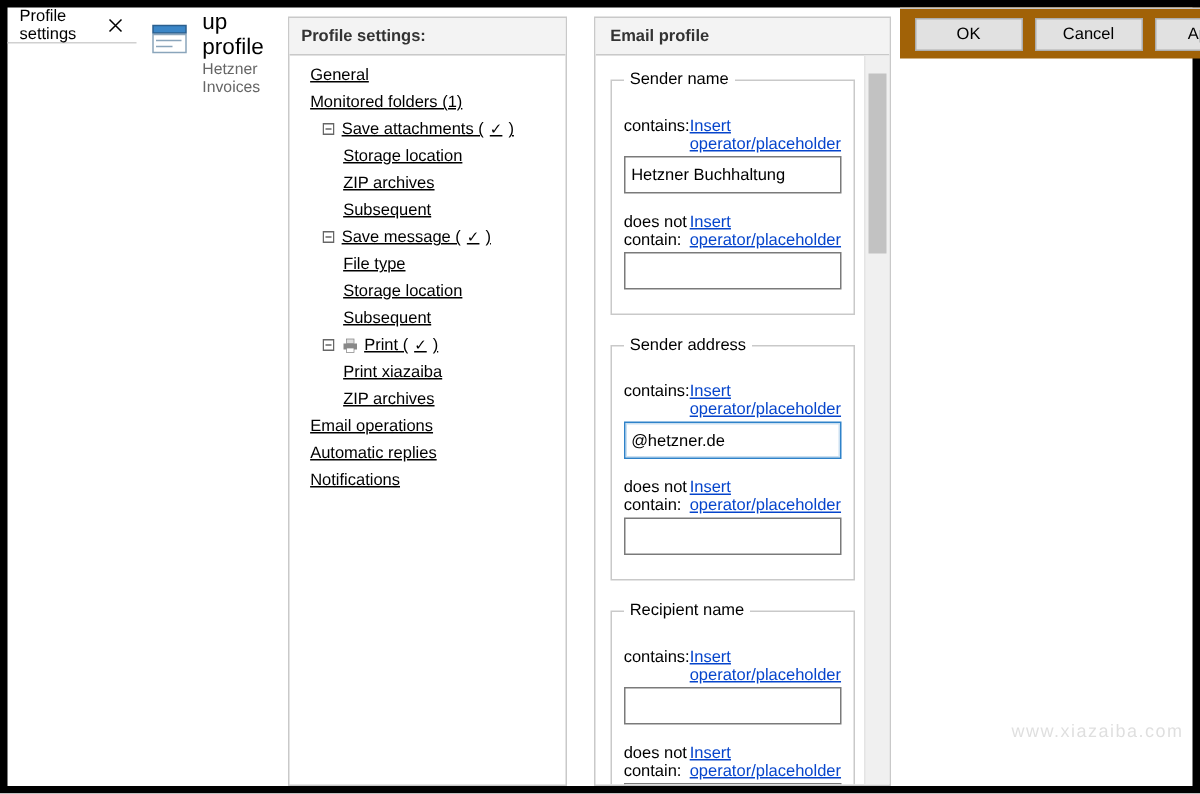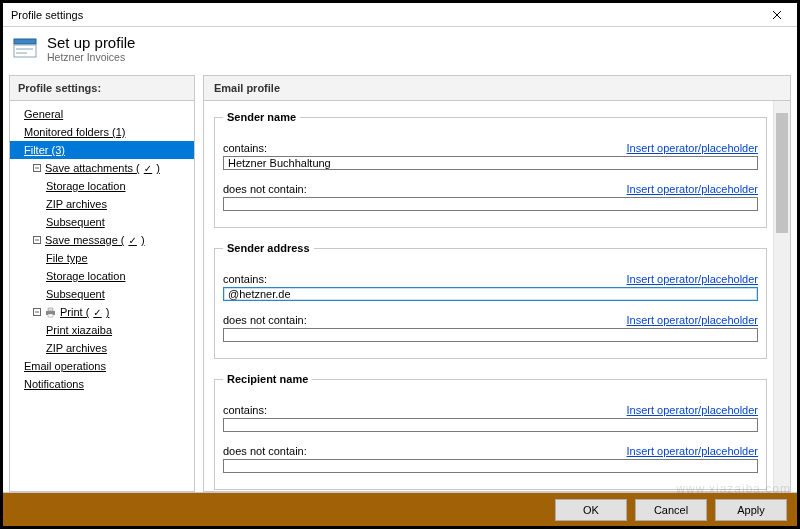--- a/index.html
+++ b/index.html
@@ -1,51 +1,51 @@
 <!DOCTYPE html>
 <html><head>
 <meta charset="utf-8">
 <style>
 * { box-sizing: border-box; }
 html, body { margin: 0; padding: 0; height: 100%; }
 body { font-family: "Segoe UI", Tahoma, sans-serif; font-size: 11px; color: #000; background: #fff; }
-.window { width: 800px; height: 529px; border: 3px solid #000000; display: flex; flex-direction: column; position: relative; }
+.window { width: 800px; height: 529px; border: 5px solid #000000; display: flex; flex-direction: row; position: relative; }
 .titlebar { height: 24px; display: flex; align-items: center; justify-content: space-between; padding: 0 0 0 8px; border-bottom: 1px solid #d0d0d0; }
 .titlebar .title { font-size: 11px; }
 .titlebar .close { width: 40px; height: 24px; display: flex; align-items: center; justify-content: center; cursor: default; }
 .header { height: 42px; display: flex; align-items: center; padding: 4px 10px; gap: 10px; }
 .header-icon { width: 24px; height: 24px; display: flex; align-items: center; justify-content: center; }
 .header-text .ht-main { font-size: 15px; }
 .header-text .ht-sub { font-size: 10.5px; color: #666; }
-.body-area { flex: 1; display: flex; padding: 6px 6px 0 6px; gap: 8px; min-height: 0; }
+.body-area { flex: 1; display: flex; padding: 6px 6px 0 6px; gap: 18px; min-height: 0; }
 .sidebar { width: 186px; border: 1px solid #c9c9c9; display: flex; flex-direction: column; min-height: 0; }
 .panel-head { background: #f3f3f3; border-bottom: 1px solid #c9c9c9; padding: 6px 8px; font-weight: 600; color: #333; }
 .tree { flex: 1; overflow-y: auto; padding: 4px 0; }
 .tree-item { padding: 3px 8px 3px 14px; white-space: nowrap; cursor: default; display: flex; align-items: center; gap: 4px; text-decoration: underline; }
 .tree-item.lvl1 { padding-left: 22px; }
 .tree-item.lvl2 { padding-left: 36px; }
 .tree-item.selected { background: #0078d7; color: #fff; }
 .tree-item .expander { width: 9px; height: 9px; display: inline-flex; align-items: center; justify-content: center; font-size: 8px; }
 .tree-item .tick { font-size: 10px; }
 .tree-item .mini-icon { width: 11px; height: 11px; display: inline-flex; align-items: center; justify-content: center; }
 .tree-item .mini-icon svg { display:block; }
 .main { flex: 1; border: 1px solid #c9c9c9; display: flex; min-height: 0; }
 .main-inner { flex: 1; overflow: hidden; display: flex; flex-direction: column; min-height: 0; }
 .main-head { background: #f3f3f3; border-bottom: 1px solid #c9c9c9; padding: 6px 10px; font-weight: 600; color: #333; }
 .scroll-host { flex: 1; display: flex; min-height: 0; }
 .fields { flex: 1; overflow-y: hidden; padding: 10px 6px 10px 10px; }
 .vscroll { width: 17px; background: #f0f0f0; border-left: 1px solid #e4e4e4; position: relative; }
 .vscroll .thumb { position: absolute; left: 2px; right: 2px; top: 12px; height: 120px; background: #c2c2c2; }
 fieldset.fs { border: 1px solid #c9c9c9; padding: 6px 8px 10px 8px; margin: 0 0 14px 0; }
-fieldset.fs legend { padding: 0 4px; font-weight: 700; }
+fieldset.fs legend { padding: 0 4px; font-weight: 400; }
 .rowhead { display: flex; align-items: baseline; justify-content: space-between; margin-top: 13px; }
 .rowhead .lbl { font-size: 11px; }
 .rowhead a { color: #0645cc; text-decoration: underline; font-size: 11px; }
 .fldwrap { margin: 2px 0 6px 0; }
-input.fld { width: 100%; height: 14px; border: 1px solid #7a7a7a; padding: 1px 4px; font: inherit; outline: none; }
+input.fld { width: 100%; height: 25px; border: 1px solid #7a7a7a; padding: 1px 4px; font: inherit; outline: none; }
 input.fld.focus { border-color: #2e82c9; box-shadow: 0 0 0 1px rgba(46,130,201,.25) inset; }
 .footer { height: 34px; border-top: 1px solid #c9c9c9; display: flex; align-items: center; justify-content: flex-end; padding: 0 10px; gap: 8px; background: #a16207; }
 button.btn { min-width: 72px; height: 22px; border: 1px solid #adadad; background: #e1e1e1; font: inherit; padding: 0 10px; }
 .watermark { position: absolute; right: 6px; bottom: 30px; font-size: 12px; color: rgba(80,80,80,.18); letter-spacing: 1px; pointer-events: none; }
 </style>
 </head>
 <body>
 
 <div class="window">
 
@@ -77,23 +77,20 @@
 
     <div class="sidebar">
       <div class="panel-head">Profile settings:</div>
       <div class="tree">
         <div class="tree-item">
             <span>General</span>
           </div>
         <div class="tree-item">
             <span>Monitored folders (1)</span>
           </div>
-        <div class="tree-item selected">
-            <span>Filter (3)</span>
-          </div>
 
         <div class="tree-item lvl1">
           <span class="expander">
             <svg width="8" height="8" viewBox="0 0 8 8">
                 <rect x="0.5" y="0.5" width="7" height="7" fill="none" stroke="#666"></rect>
                 <line x1="2" y1="4" x2="6" y2="4" stroke="#666"></line>
               </svg>
           </span>
           <span>Save attachments (</span>
             <span class="tick">✓</span>
@@ -152,20 +149,23 @@
             <span>Print xiazaiba</span>
           </div>
         <div class="tree-item lvl2">
             <span>ZIP archives</span>
           </div>
 
         <div class="tree-item">
             <span>Email operations</span>
           </div>
         <div class="tree-item">
+            <span>Automatic replies</span>
+          </div>
+        <div class="tree-item">
             <span>Notifications</span>
           </div>
       </div>
     </div>
 
     <div class="main">
       <div class="main-inner">
         <div class="main-head">Email profile</div>
         <div class="scroll-host">
           <div class="fields">

